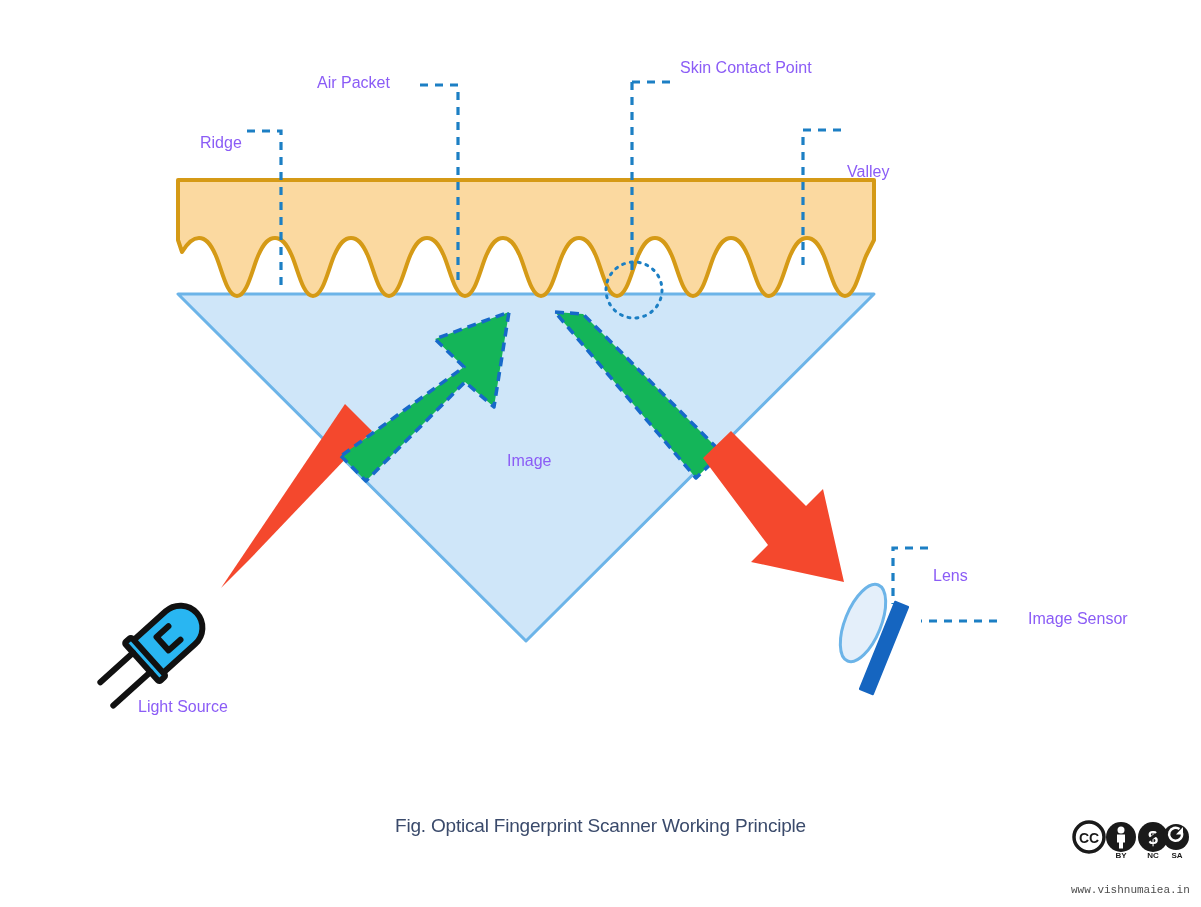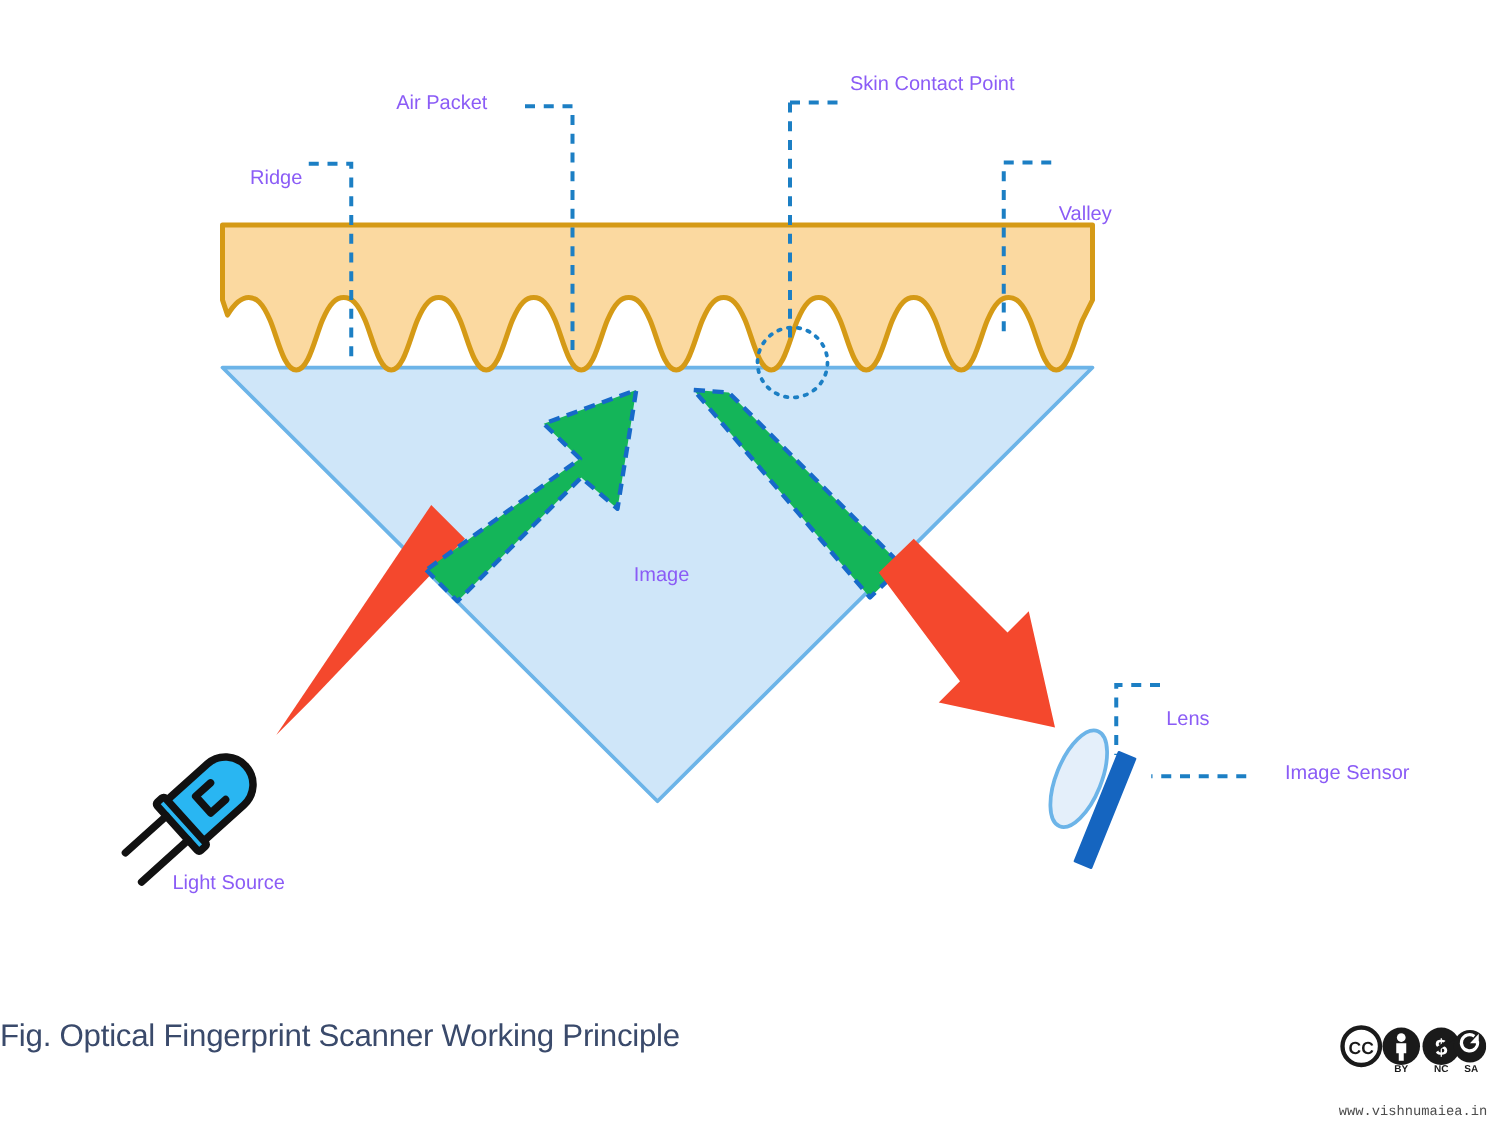--- a/index.html
+++ b/index.html
@@ -31,22 +31,23 @@
     font-size: 16px;
     color: #8b5cf6;
     white-space: nowrap;
     line-height: 1;
   }
   .caption {
     position: absolute;
     left: 0;
     top: 815px;
     width: 1201px;
+    text-align: center;
     font-family: "Liberation Sans", sans-serif;
-    font-size: 25px;
+    font-size: 19px;
     color: #3a4a6b;
     letter-spacing: -0.2px;
     white-space: nowrap;
   }
   #cc-badge {
     position: absolute;
     left: 1071px;
     top: 819px;
     width: 118px;
     height: 56px;

